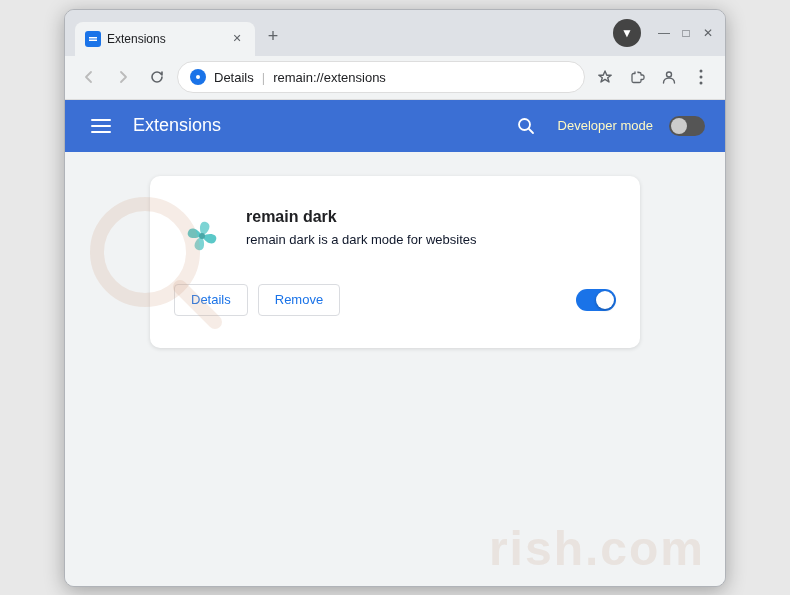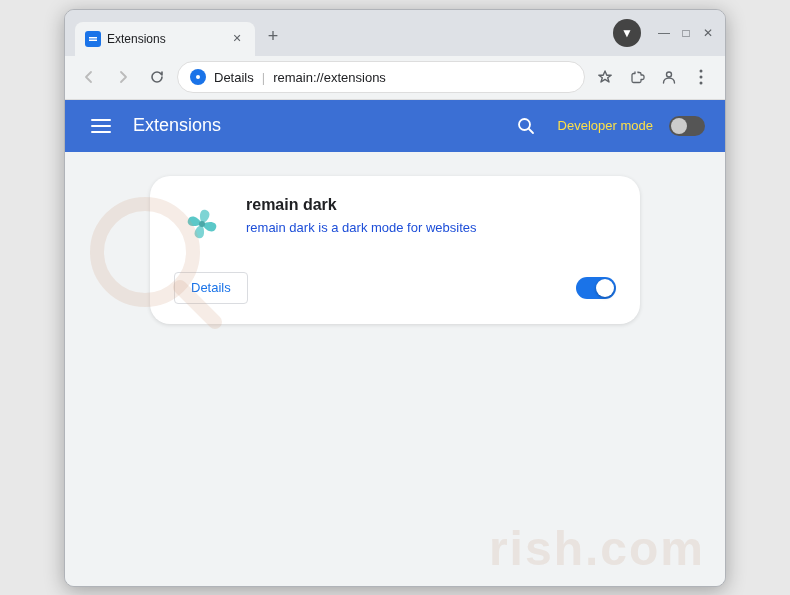--- a/index.html
+++ b/index.html
@@ -223,21 +223,21 @@
       width: 32px;
       height: 32px;
       display: flex;
       align-items: center;
       justify-content: center;
       color: white;
       font-size: 16px;
       cursor: pointer;
     }
     .developer-mode-label {
-      color: #fde047;
+      color: #fef9c3;
       font-size: 13px;
     }
     .toggle-switch {
       width: 36px;
       height: 20px;
       background: #555;
       border-radius: 10px;
       position: relative;
       cursor: pointer;
     }
@@ -281,24 +281,24 @@
       left: 20px;
       font-size: 100px;
       color: rgba(210, 180, 160, 0.18);
       pointer-events: none;
       user-select: none;
     }
 
     
     .extension-card {
       background: white;
-      border-radius: 20px;
+      border-radius: 10px;
       box-shadow: 0 1px 4px rgba(0,0,0,0.12);
       width: 490px;
-      padding: 20px 24px;
+      padding: 32px 24px;
       display: flex;
       flex-direction: column;
       gap: 0;
     }
     .extension-top {
       display: flex;
       align-items: flex-start;
       gap: 16px;
       margin-bottom: 16px;
     }
@@ -316,21 +316,21 @@
       flex-direction: column;
       gap: 4px;
     }
     .extension-name {
       font-size: 16px;
       font-weight: 600;
       color: #202124;
     }
     .extension-desc {
       font-size: 13px;
-      color: #1d4ed8;
+      color: #0f172a;
       line-height: 1.5;
     }
     .extension-bottom {
       display: flex;
       align-items: center;
       gap: 10px;
       margin-top: 4px;
       justify-content: flex-end;
     }
     .ext-btn {
@@ -500,20 +500,21 @@
             <circle cx="26" cy="26" r="3" fill="#4aa8a8"></circle>
           </svg>
         </div>
         <div class="extension-info">
           <span class="extension-name">remain dark</span>
           <span class="extension-desc">remain dark is a dark mode for websites</span>
         </div>
       </div>
       <div class="extension-bottom">
         <button class="ext-btn ext-btn-details">Details</button>
+        <button class="ext-btn ext-btn-remove">Remove</button>
         <div class="ext-toggle-spacer"></div>
         <div class="ext-toggle">
           <div class="ext-knob"></div>
         </div>
       </div>
     </div>
 
     <div class="watermark">rish.com</div>
   </div>
 </div>

